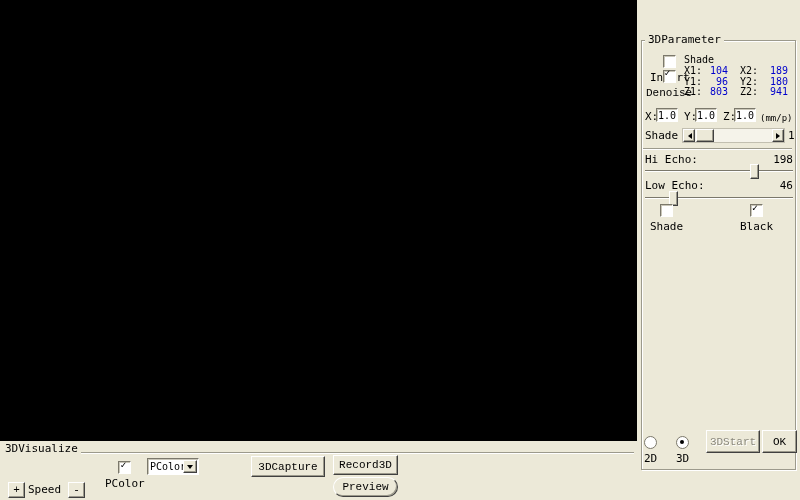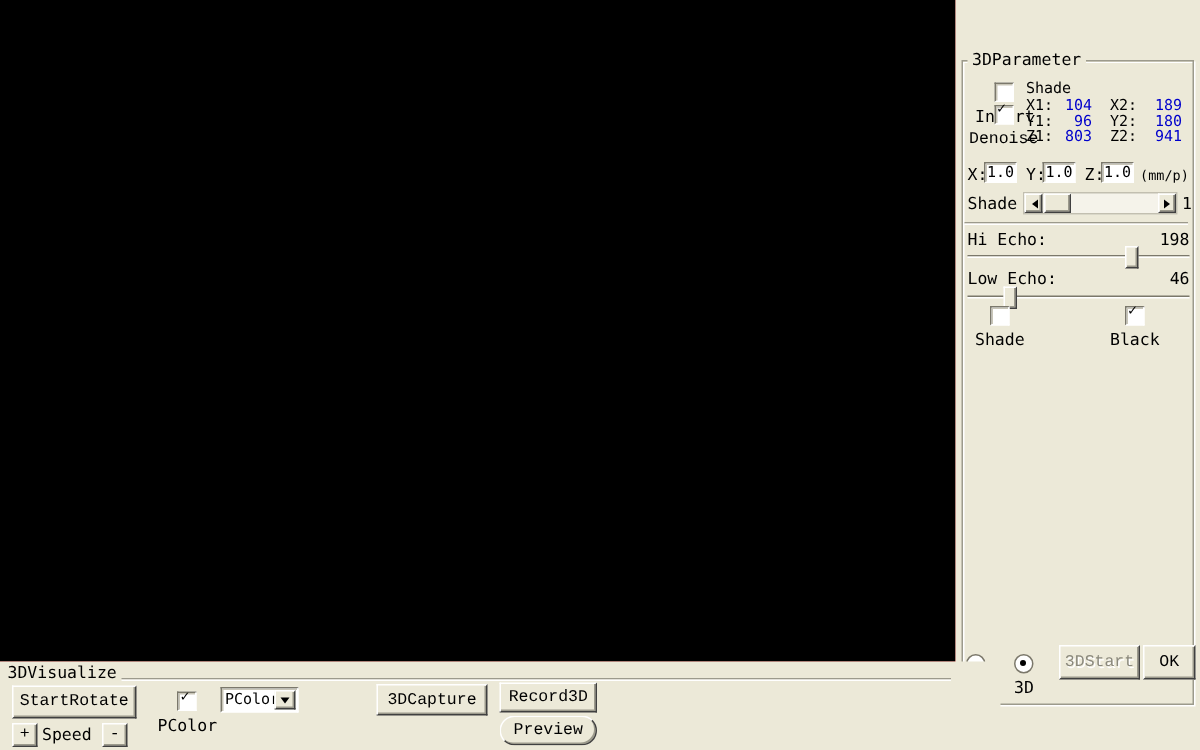--- a/index.html
+++ b/index.html
@@ -21,21 +21,21 @@
       radial-gradient(circle 6% at 62% 52%, rgba(60,30,8,0.5), transparent 90%),
       radial-gradient(ellipse 30% 20% at 28% 28%, rgba(205,130,55,0.55), transparent 75%),
       radial-gradient(ellipse 25% 18% at 68% 30%, rgba(195,120,50,0.5), transparent 75%),
       radial-gradient(ellipse 35% 25% at 50% 22%, rgba(160,90,35,0.45), transparent 80%),
       radial-gradient(ellipse 45% 30% at 45% 55%, rgba(150,85,35,0.5), rgba(120,60,20,0.3) 60%, transparent 85%),
       linear-gradient(160deg,#6f3c11 0%,#7c4716 35%,#63330c 65%,#49230a 85%,#331604 100%);
   }
 
   
   .right-panel{position:absolute;left:637px;top:0;width:163px;height:500px;background:#ece9d8;}
-  .bottom-panel{position:absolute;left:0;top:441px;width:637px;height:59px;background:#ece9d8;padding-left:30px;}
+  .bottom-panel{position:absolute;left:0;top:441px;width:637px;height:59px;background:#ece9d8;}
 
   .groupbox{position:absolute;border:1px solid #9c9a8c;
             box-shadow:1px 1px 0 #ffffff, inset 1px 1px 0 #ffffff;}
   .group-label{position:absolute;background:#ece9d8;padding:0 3px;line-height:12px;}
   .etch{position:absolute;height:0;border-top:1px solid #9c9a8c;border-bottom:1px solid #fff;}
 
   .lbl{position:absolute;white-space:nowrap;line-height:12px;}
   .small{font-size:10px;}
   .tiny{font-size:9px;}
 
@@ -193,21 +193,20 @@
       <span>3D</span>
     </div>
     <div class="btn disabled" style="left:69px;top:430px;width:52px;height:21px;">3DStart</div>
     <div class="btn" style="left:125px;top:430px;width:33px;height:21px;">OK</div>
   </div>
 
   <div class="bottom-panel">
     <div class="etch" style="left:2px;top:11px;width:632px;"></div>
     <div class="group-label" style="left:2px;top:2px;">3DVisualize</div>
 
-    <div class="btn" style="left:8px;top:16px;width:81px;height:20px;">StartRotate</div>
 
     <div class="btn" style="left:8px;top:41px;width:15px;height:14px;">+</div>
     <div class="lbl" style="left:28px;top:43px;">Speed</div>
     <div class="btn" style="left:68px;top:41px;width:15px;height:14px;">-</div>
 
     <div class="checkrow" style="left:105px;top:20px;">
       <span class="cb checked"></span>
       <span>PColor</span>
     </div>
     <div class="combo" style="left:147px;top:17px;width:52px;">

